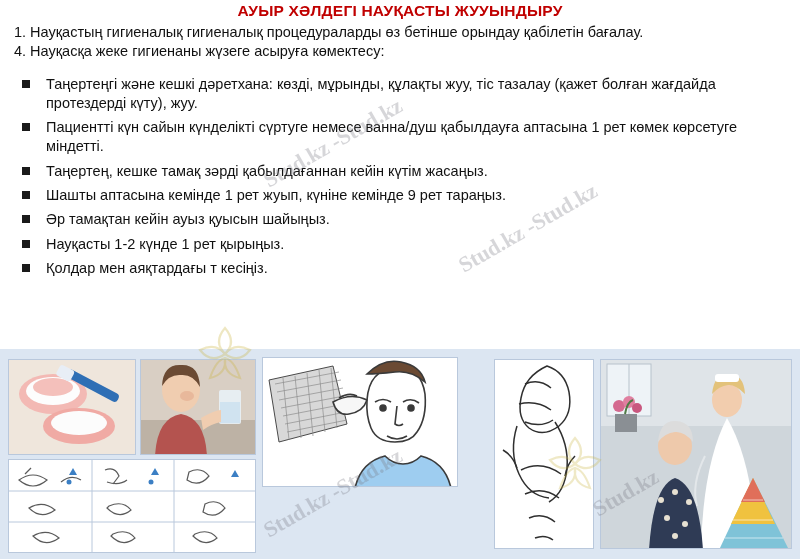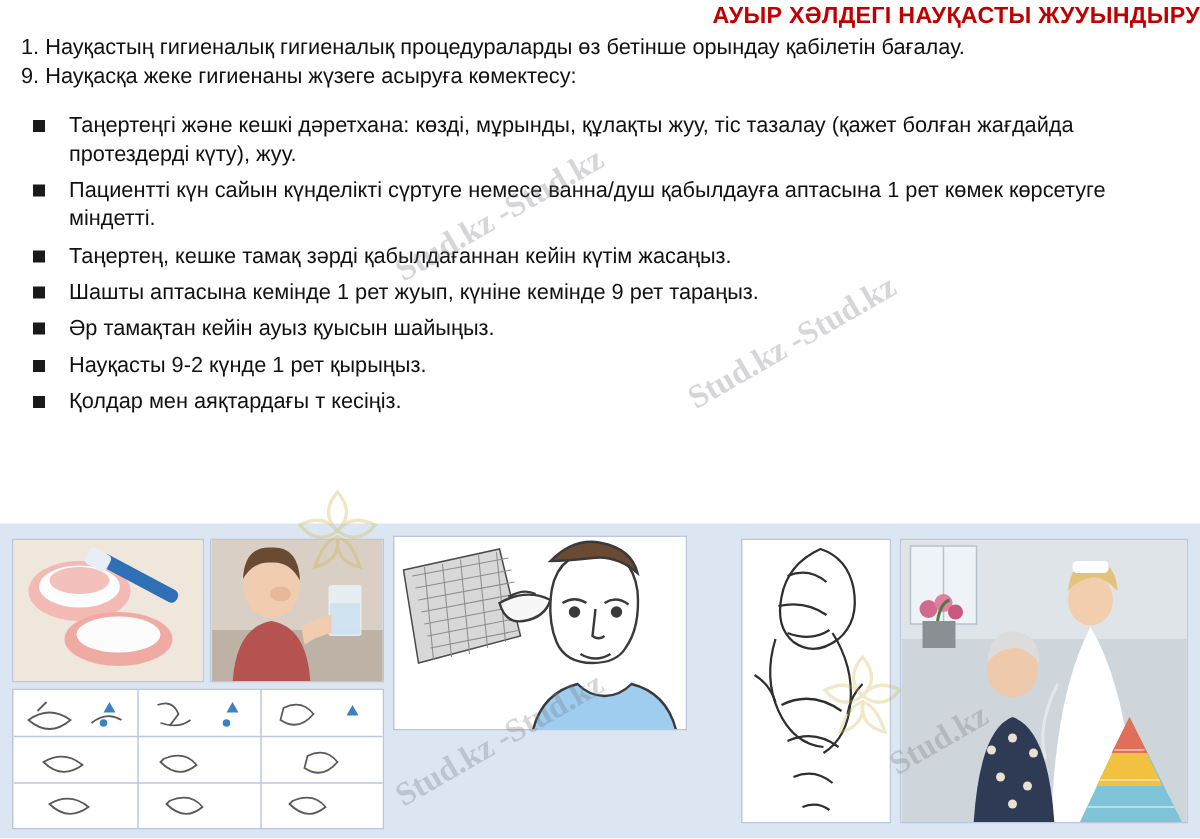--- a/index.html
+++ b/index.html
@@ -17,21 +17,21 @@
   .slide {
     position: relative;
     width: 800px;
     height: 559px;
     box-sizing: border-box;
   }
   .title {
     color: #C00000;
     font-weight: bold;
     font-size: 15.5px;
-    text-align: right;
+    text-align: center;
     padding: 2px 0 0 0;
     letter-spacing: 0.2px;
     line-height: 1.1;
   }
   .body-text {
     padding: 4px 0 0 14px;
     font-size: 14.5px;
     color: #111111;
     line-height: 1.32;
   }
@@ -124,30 +124,30 @@
 </style>
 </head>
 <body>
 
 <div class="slide">
 
   <div class="title">АУЫР ХӘЛДЕГІ НАУҚАСТЫ ЖУУЫНДЫРУ</div>
 
   <div class="body-text">
     <p class="para">1. Науқастың гигиеналық гигиеналық процедураларды өз бетінше орындау қабілетін бағалау.</p>
-    <p class="para">9. Науқасқа жеке гигиенаны жүзеге асыруға көмектесу:</p>
+    <p class="para">4. Науқасқа жеке гигиенаны жүзеге асыруға көмектесу:</p>
   </div>
 
   <ul class="bullets">
     <li><span class="sq"></span><span>Таңертеңгі және кешкі дәретхана: көзді, мұрынды, құлақты жуу, тіс тазалау (қажет болған жағдайда протездерді күту), жуу.</span></li>
     <li><span class="sq"></span><span>Пациентті күн сайын күнделікті сүртуге немесе ванна/душ қабылдауға аптасына 1 рет көмек көрсетуге міндетті.</span></li>
     <li><span class="sq"></span><span>Таңертең, кешке тамақ  зәрді қабылдағаннан кейін  күтім жасаңыз.</span></li>
     <li><span class="sq"></span><span>Шашты аптасына кемінде 1 рет жуып, күніне кемінде 9 рет тараңыз.</span></li>
     <li><span class="sq"></span><span>Әр тамақтан кейін ауыз қуысын шайыңыз.</span></li>
-    <li><span class="sq"></span><span>Науқасты 9-2 күнде 1 рет қырыңыз.</span></li>
+    <li><span class="sq"></span><span>Науқасты 1-2 күнде 1 рет қырыңыз.</span></li>
     <li><span class="sq"></span><span>Қолдар мен аяқтардағы                                                  т кесіңіз.</span></li>
   </ul>
 
   <div class="images">
 
     <div class="ph ph-dentures">
       <svg viewBox="0 0 128 96" width="128" height="96">
         <rect x="0" y="0" width="128" height="96" fill="#efe6dc"></rect>
         <ellipse cx="44" cy="34" rx="34" ry="20" fill="#f3b9b4"></ellipse>
         <ellipse cx="44" cy="31" rx="27" ry="14" fill="#fdfdfd"></ellipse>

